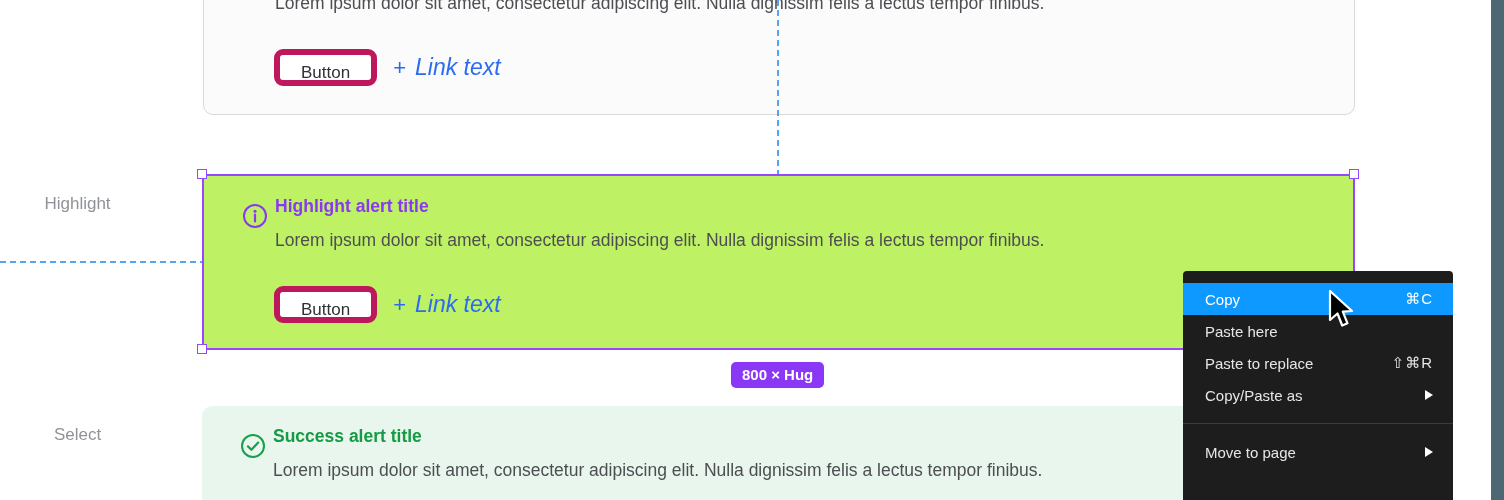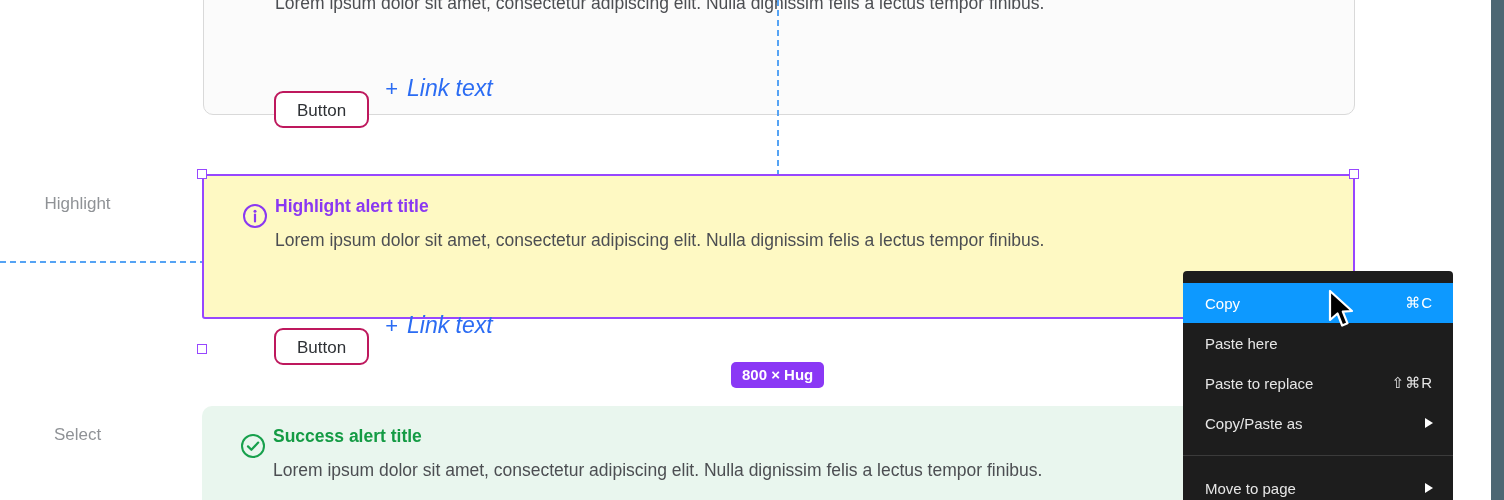--- a/index.html
+++ b/index.html
@@ -3,34 +3,34 @@
 <meta charset="utf-8">
 <style>
   html,body{margin:0;padding:0;background:#fff;}
   .stage{position:relative;width:1504px;height:500px;overflow:hidden;background:#ffffff;
          font-family:"Liberation Sans",sans-serif;}
 
   
   .card{position:absolute;box-sizing:border-box;}
   .card-default{left:203px;top:-62px;width:1152px;height:177px;background:#fbfbfb;
                 border:1px solid #d9d9d9;border-radius:10px;}
-  .card-highlight{left:202px;top:174px;width:1153px;height:145px;background:#fef9c3;
+  .card-highlight{left:202px;top:174px;width:1153px;height:176px;background:#bef264;
                   border:2px solid #9747ff;border-radius:3px;}
   .card-success{left:202px;top:406px;width:1153px;height:176px;background:#e9f6ee;
                 border-radius:10px;}
 
   .alert-icon{position:absolute;left:38px;top:27px;width:26px;height:26px;}
   .alert-title{position:absolute;left:71px;top:20px;font-size:17.5px;font-weight:700;white-space:nowrap;}
   .title-purple{color:#8a38f2;}
   .title-green{color:#149b44;}
   .alert-body{position:absolute;left:71px;top:54px;font-size:17.5px;color:#4c4e52;white-space:nowrap;}
   .alert-actions{position:absolute;left:70px;top:110px;display:flex;align-items:center;gap:16px;}
-  .btn{box-sizing:border-box;height:37px;padding:0 21px;background:#ffffff;border:2px solid #be185d;
+  .btn{box-sizing:border-box;height:37px;padding:0 21px;background:#ffffff;border:6px solid #be185d;
        border-radius:9px;font-size:17px;font-weight:500;color:#2e3135;line-height:35px;
-       font-family:"Liberation Sans",sans-serif;cursor:default;margin-top:42px;}
+       font-family:"Liberation Sans",sans-serif;cursor:default;}
   .link{display:flex;align-items:center;gap:9px;color:#2b6cf3;white-space:nowrap;}
   .link .plus{font-size:22px;font-weight:400;line-height:20px;}
   .link .link-label{font-size:23px;font-weight:500;font-style:italic;}
 
   
   .section-label{position:absolute;left:0;width:155px;text-align:center;font-size:17px;
                  color:#8f9296;white-space:nowrap;}
 
   
   .vguide{position:absolute;left:777px;top:0;width:2px;height:174px;
@@ -43,21 +43,21 @@
           box-sizing:border-box;}
 
   
   .size-badge{position:absolute;left:731px;top:362px;height:26px;line-height:26px;padding:0 11px;
               background:#8a38f5;border-radius:5px;color:#fff;font-size:15px;font-weight:600;
               white-space:nowrap;}
 
   
   .menu{position:absolute;left:1183px;top:271px;width:270px;height:240px;background:#1d1d1d;
         border-radius:4px 4px 0 0;padding-top:12px;box-sizing:border-box;z-index:20;}
-  .menu-row{display:flex;align-items:center;justify-content:space-between;height:40px;
+  .menu-row{display:flex;align-items:center;justify-content:space-between;height:32px;
             padding:0 20px 0 22px;font-size:15px;color:#e6e6e6;white-space:nowrap;}
   .menu-row.hl{background:#0d99ff;color:#ffffff;}
   .menu-sep{height:1px;background:#3b3b3b;margin:12px 0;}
   .menu-shortcut{font-size:15px;letter-spacing:1px;}
   .submenu-arrow{width:0;height:0;border-left:8px solid #ffffff;border-top:5px solid transparent;
                  border-bottom:5px solid transparent;}
 
   
   .cursor{position:absolute;left:1327px;top:289px;z-index:30;}
   .side-strip{position:absolute;left:1491px;top:0;width:13px;height:500px;background:#4d6773;}

